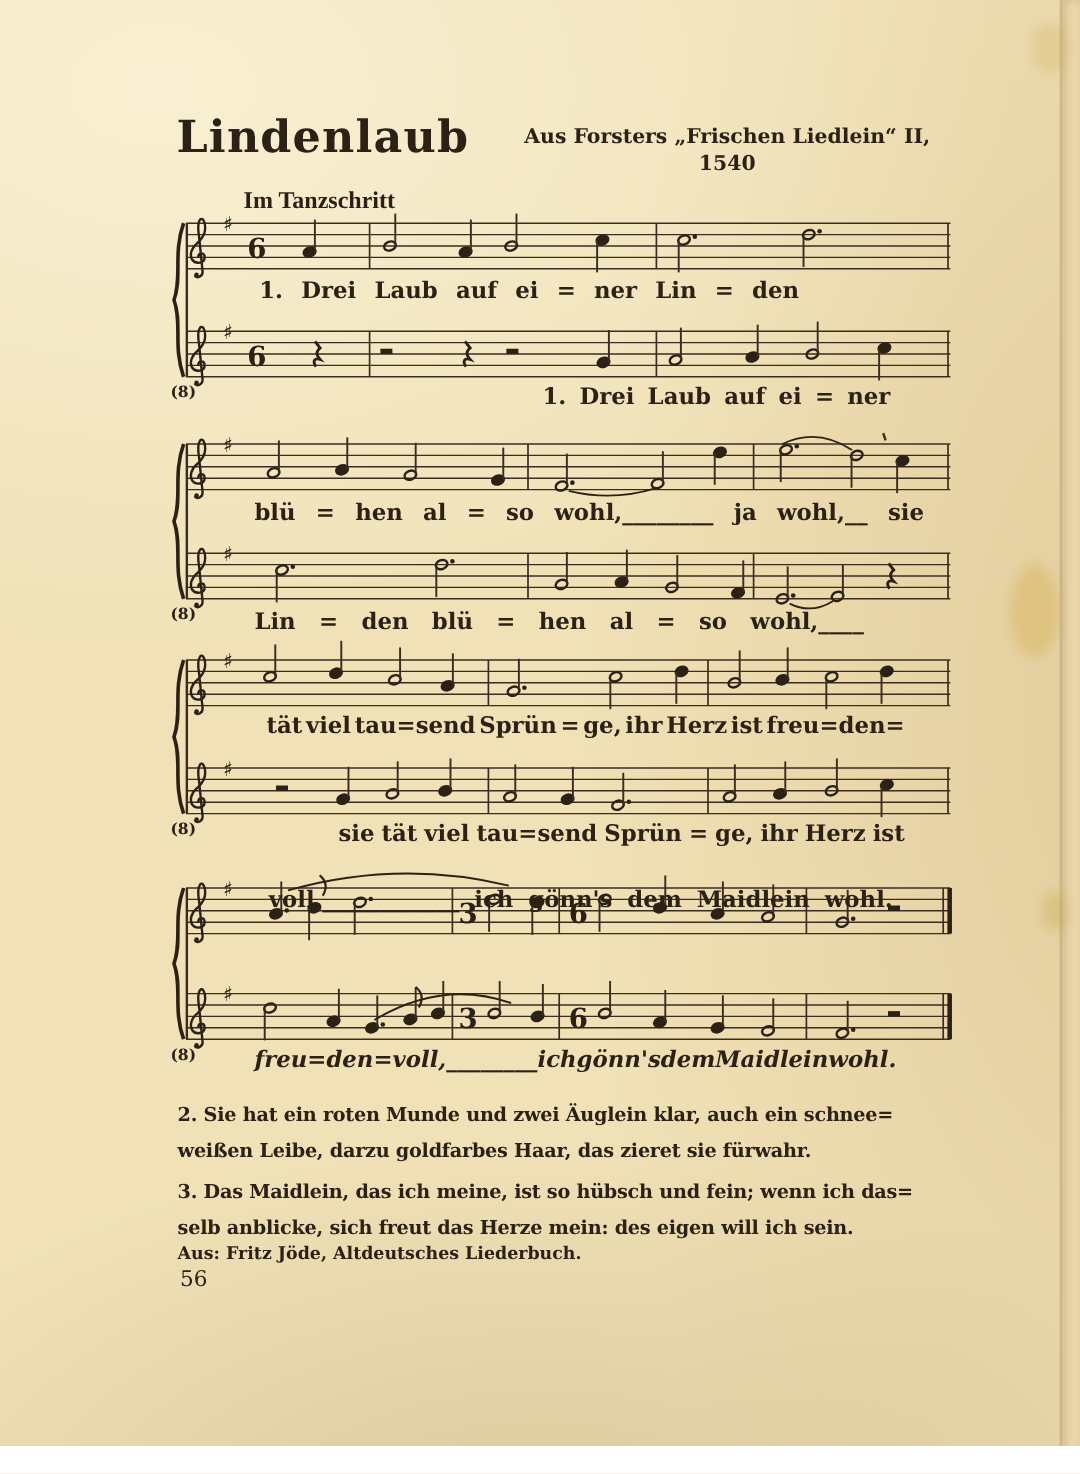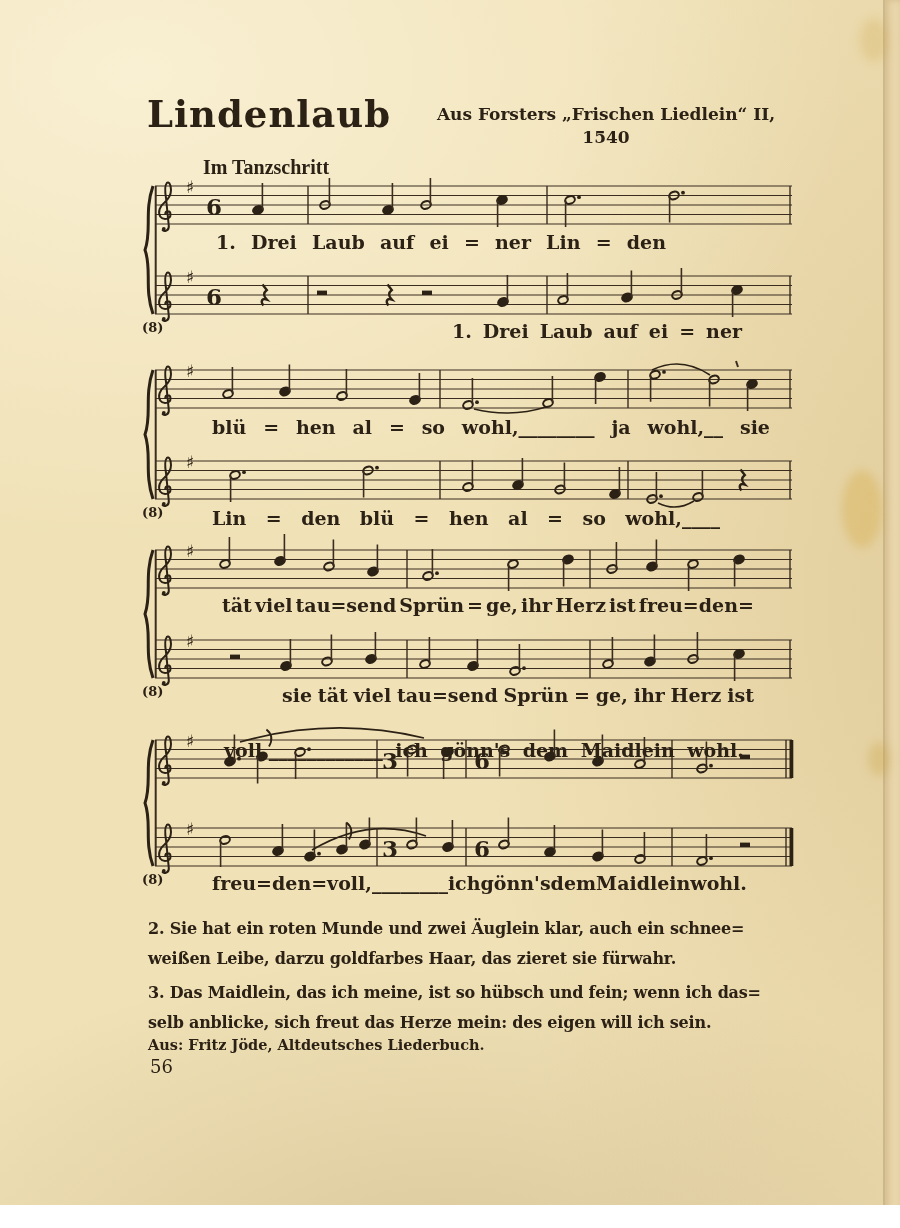--- a/index.html
+++ b/index.html
@@ -446,21 +446,21 @@
       </div>
       <div class="abs lyric" style="left: 224px; top: 739px; width: 520px;">
         <span>voll,____________</span>
         <span>ich</span>
         <span>gönn's</span>
         <span>dem</span>
         <span>Maidlein</span>
         <span>wohl.</span>
       </div>
       <div class="abs octmark" style="left: 142px; top: 872px;">(8)</div>
-      <div class="abs lyric" style="left: 212px; top: 872px; width: 530px;">
+      <div class="abs lyric" style="left: 212px; top: 872px; width: 530px; font-style: italic;">
         <span>freu=den=voll,________</span>
         <span>ich</span>
         <span>gönn's</span>
         <span>dem</span>
         <span>Maidlein</span>
         <span>wohl.</span>
       </div>
     </div>
 
   <div class="abs verse" style="left:148px;top:914px;">

